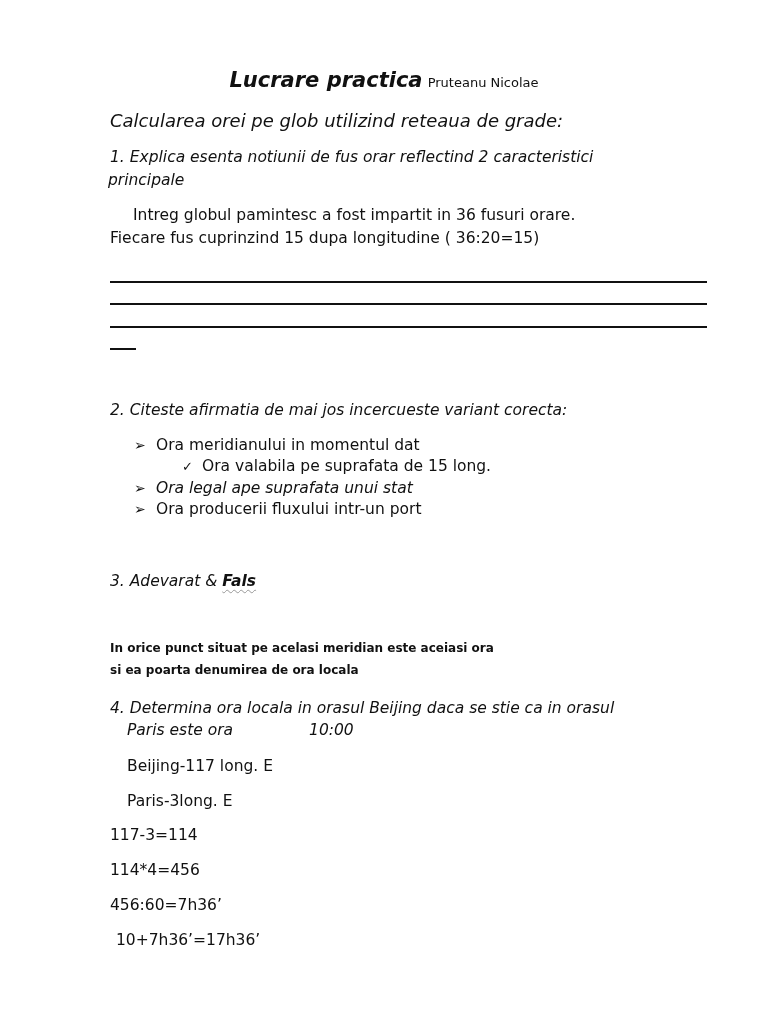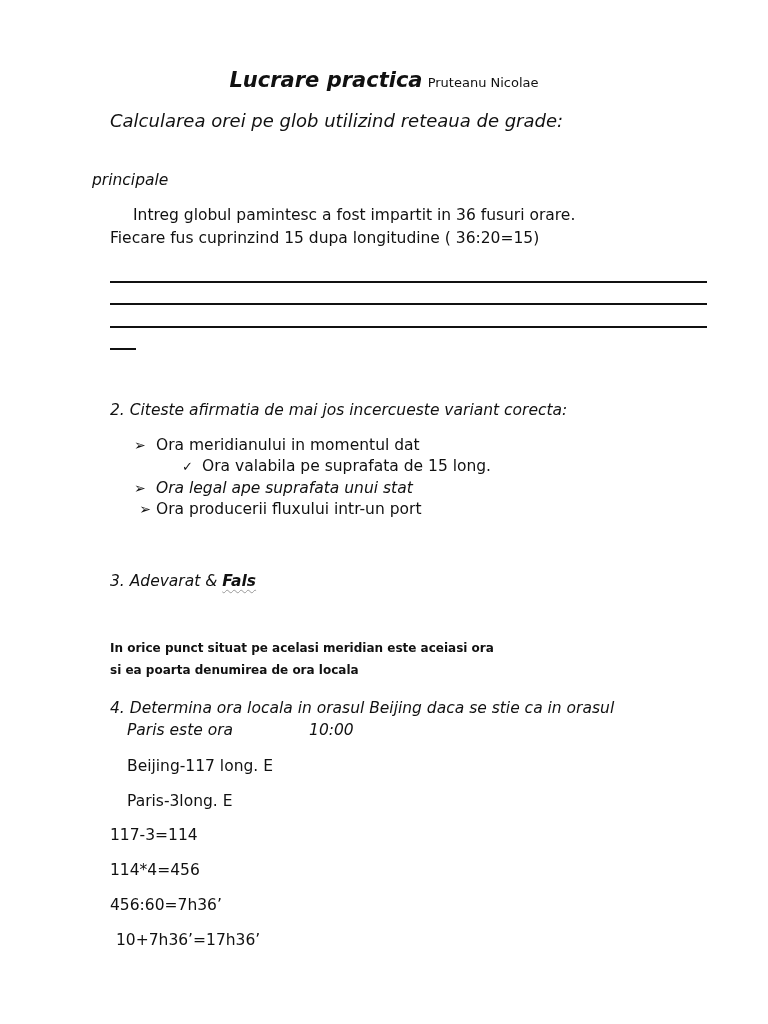--- a/index.html
+++ b/index.html
@@ -25,41 +25,42 @@
 
 <div class="page">
 
   <div class="abs title">
     <span class="big">Lucrare practica</span>
     <span class="author">Pruteanu Nicolae</span>
   </div>
 
   <div class="abs subtitle">Calcularea orei pe glob utilizind reteaua de grade:</div>
 
-  <div class="abs q" style="top:171px;left:92px;">principale</div>
+  <div class="abs q" style="top:148px;left:110px;">1. Explica esenta notiunii de fus orar reflectind 2 caracteristici</div>
+  <div class="abs q" style="top:171px;left:108px;">principale</div>
   <div class="abs txt" style="top:206px;left:133px;">Intreg globul pamintesc a fost impartit in 36  fusuri orare.</div>
   <div class="abs txt" style="top:229px;left:110px;">Fiecare fus cuprinzind 15 dupa longitudine ( 36:20=15)</div>
 
   <div class="line" style="top:281px;"></div>
   <div class="line" style="top:303px;"></div>
   <div class="line" style="top:326px;"></div>
   <div class="shortline" style="top:348px;"></div>
 
   <div class="abs q" style="top:401px;left:110px;">2.  Citeste afirmatia de mai  jos incercueste variant corecta:</div>
 
   <div class="abs txt" style="top:436px;left:134px;">
     <span class="bullet">➢</span><span>Ora meridianului in momentul dat</span>
   </div>
   <div class="abs txt" style="top:457px;left:182px;">
     <span class="check">✓</span><span>Ora valabila pe suprafata de 15 long.</span>
   </div>
   <div class="abs txt" style="top:479px;left:134px;font-style:italic;">
     <span class="bullet">➢</span><span>Ora legal ape suprafata unui stat</span>
   </div>
-  <div class="abs txt" style="top:500px;left:134px;text-align:center;">
+  <div class="abs txt" style="top:500px;left:134px;">
     <span class="bullet">➢</span><span>Ora producerii fluxului intr-un port</span>
   </div>
 
   <div class="abs q" style="top:572px;left:110px;">
     <span>3. Adevarat &amp; </span><span class="squiggle">Fals</span>
   </div>
   <div class="abs bold" style="top:641px;left:110px;">In orice punct situat  pe acelasi meridian este aceiasi ora</div>
   <div class="abs bold" style="top:663px;left:110px;">si ea poarta denumirea de ora locala</div>
 
   <div class="abs q" style="top:699px;left:110px;">4. Determina ora locala in orasul Beijing daca se stie ca in orasul</div>

